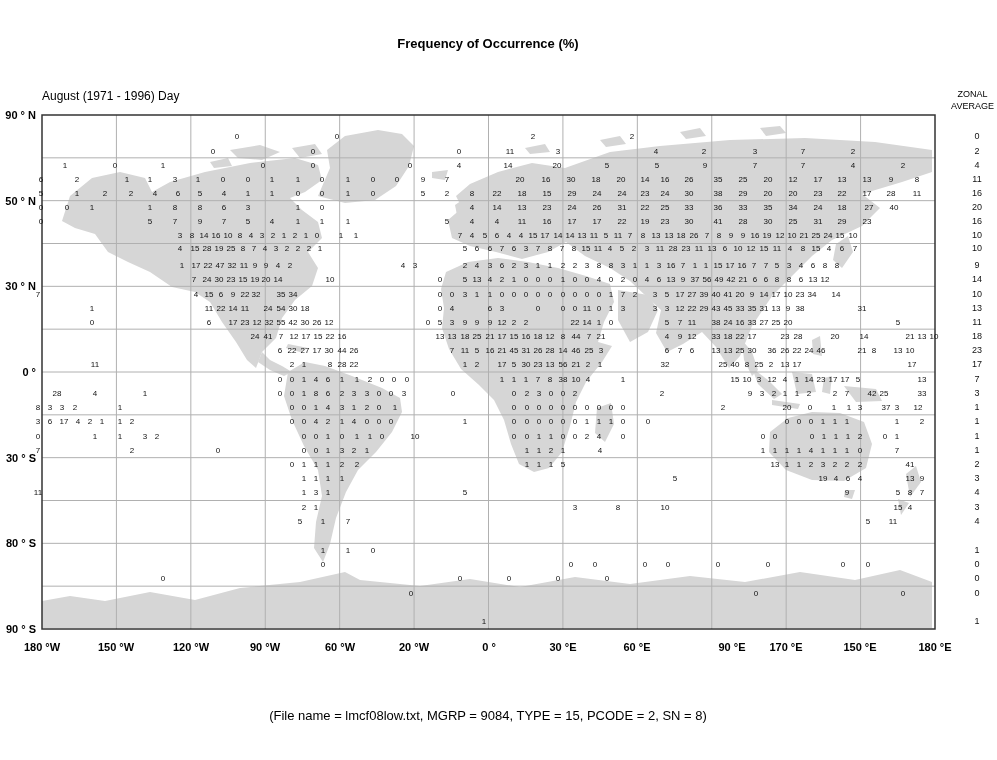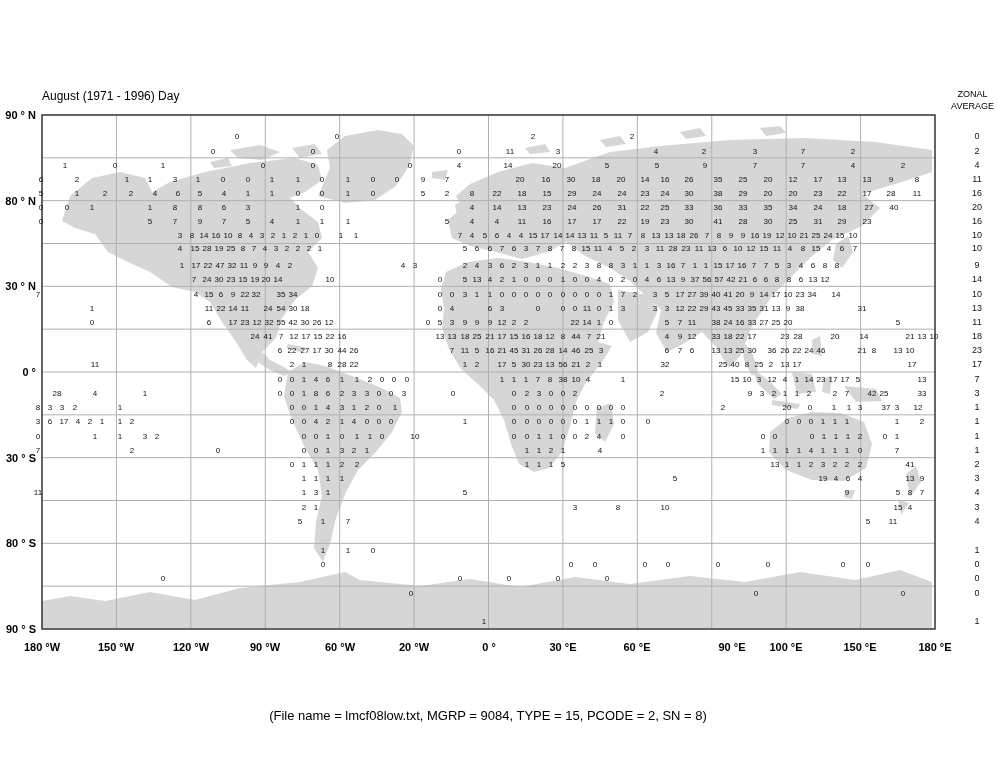--- a/index.html
+++ b/index.html
@@ -17,20 +17,21 @@
   .xtick{position:absolute;transform:translateX(-50%);font-size:11px;font-weight:bold;white-space:nowrap;}
   .ytick{position:absolute;width:36px;text-align:right;font-size:11px;font-weight:bold;white-space:nowrap;}
   #global-avg{top:672px;left:0;width:976px;text-align:center;font-size:11px;letter-spacing:0.3px;}
   #file-info{top:708px;left:0;width:976px;text-align:center;font-size:13px;}
 </style>
 </head>
 <body>
 
 <div id="page">
 
+  <div class="abs" id="subtitle">Frequency of Occurrence (%)</div>
 
   <div class="abs" id="period-label">August (1971 - 1996) Day</div>
   <div class="abs" id="zonal-header">
     <div>ZONAL</div>
     <div>AVERAGE</div>
   </div>
 
   <svg class="abs" id="map-svg" width="997" height="760">
     <defs>
       <clipPath id="plotclip">
@@ -426,21 +427,21 @@
       <span class="gridval" style="left: 599px; top: 275px;">4</span>
       <span class="gridval" style="left: 611px; top: 275px;">0</span>
       <span class="gridval" style="left: 623px; top: 275px;">2</span>
       <span class="gridval" style="left: 635px; top: 275px;">0</span>
       <span class="gridval" style="left: 647px; top: 275px;">4</span>
       <span class="gridval" style="left: 659px; top: 275px;">6</span>
       <span class="gridval" style="left: 671px; top: 275px;">13</span>
       <span class="gridval" style="left: 683px; top: 275px;">9</span>
       <span class="gridval" style="left: 695px; top: 275px;">37</span>
       <span class="gridval" style="left: 707px; top: 275px;">56</span>
-      <span class="gridval" style="left: 719px; top: 275px;">57</span>
+      <span class="gridval" style="left: 719px; top: 275px;">49</span>
       <span class="gridval" style="left: 731px; top: 275px;">42</span>
       <span class="gridval" style="left: 743px; top: 275px;">21</span>
       <span class="gridval" style="left: 755px; top: 275px;">6</span>
       <span class="gridval" style="left: 766px; top: 275px;">6</span>
       <span class="gridval" style="left: 777px; top: 275px;">8</span>
       <span class="gridval" style="left: 789px; top: 275px;">8</span>
       <span class="gridval" style="left: 801px; top: 275px;">6</span>
       <span class="gridval" style="left: 813px; top: 275px;">13</span>
       <span class="gridval" style="left: 825px; top: 275px;">12</span>
       <span class="gridval" style="left: 38px; top: 290px;">7</span>
@@ -953,27 +954,27 @@
       <span class="xtick" style="left: 42px; top: 641px;">180 °W</span>
       <span class="xtick" style="left: 116px; top: 641px;">150 °W</span>
       <span class="xtick" style="left: 191px; top: 641px;">120 °W</span>
       <span class="xtick" style="left: 265px; top: 641px;">90 °W</span>
       <span class="xtick" style="left: 340px; top: 641px;">60 °W</span>
       <span class="xtick" style="left: 414px; top: 641px;">20 °W</span>
       <span class="xtick" style="left: 489px; top: 641px;">0 °</span>
       <span class="xtick" style="left: 563px; top: 641px;">30 °E</span>
       <span class="xtick" style="left: 637px; top: 641px;">60 °E</span>
       <span class="xtick" style="left: 732px; top: 641px;">90 °E</span>
-      <span class="xtick" style="left: 786px; top: 641px;">100 °E</span>
+      <span class="xtick" style="left: 786px; top: 641px;">170 °E</span>
       <span class="xtick" style="left: 860px; top: 641px;">150 °E</span>
       <span class="xtick" style="left: 935px; top: 641px;">180 °E</span>
     </div>
   <div class="abs" id="yticks-layer" style="top:0;left:0;">
       <span class="ytick" style="left: 0px; top: 109px;">90 ° N</span>
-      <span class="ytick" style="left: 0px; top: 195px;">80 ° N</span>
+      <span class="ytick" style="left: 0px; top: 195px;">50 ° N</span>
       <span class="ytick" style="left: 0px; top: 280px;">30 ° N</span>
       <span class="ytick" style="left: 0px; top: 366px;">0 °</span>
       <span class="ytick" style="left: 0px; top: 452px;">30 ° S</span>
       <span class="ytick" style="left: 0px; top: 537px;">80 ° S</span>
       <span class="ytick" style="left: 0px; top: 623px;">90 ° S</span>
     </div>
 
   <div class="abs" id="file-info">(File name = lmcf08low.txt, MGRP = 9084, TYPE = 15, PCODE = 2, SN = 8)</div>
 
 </div>

